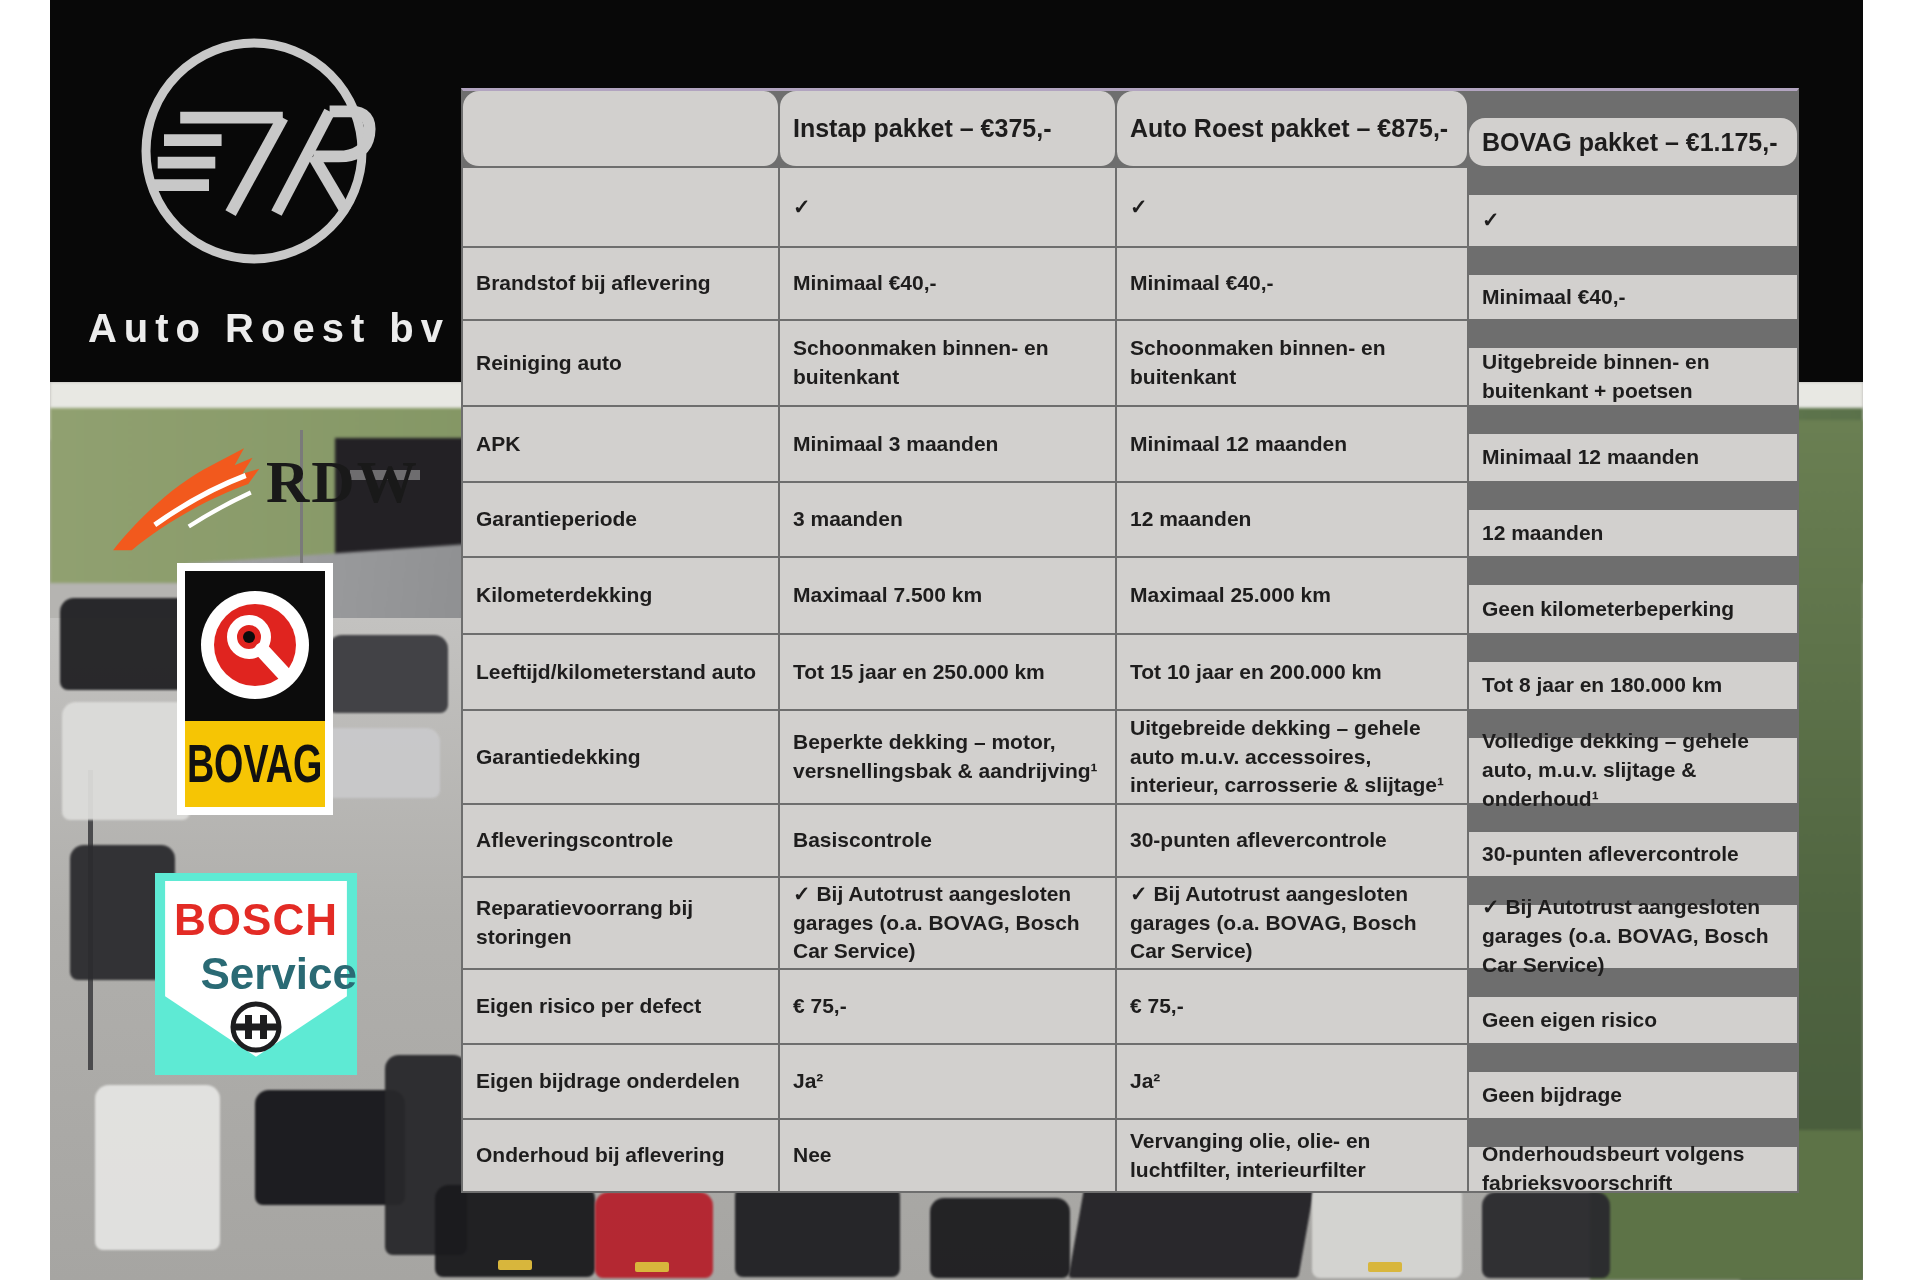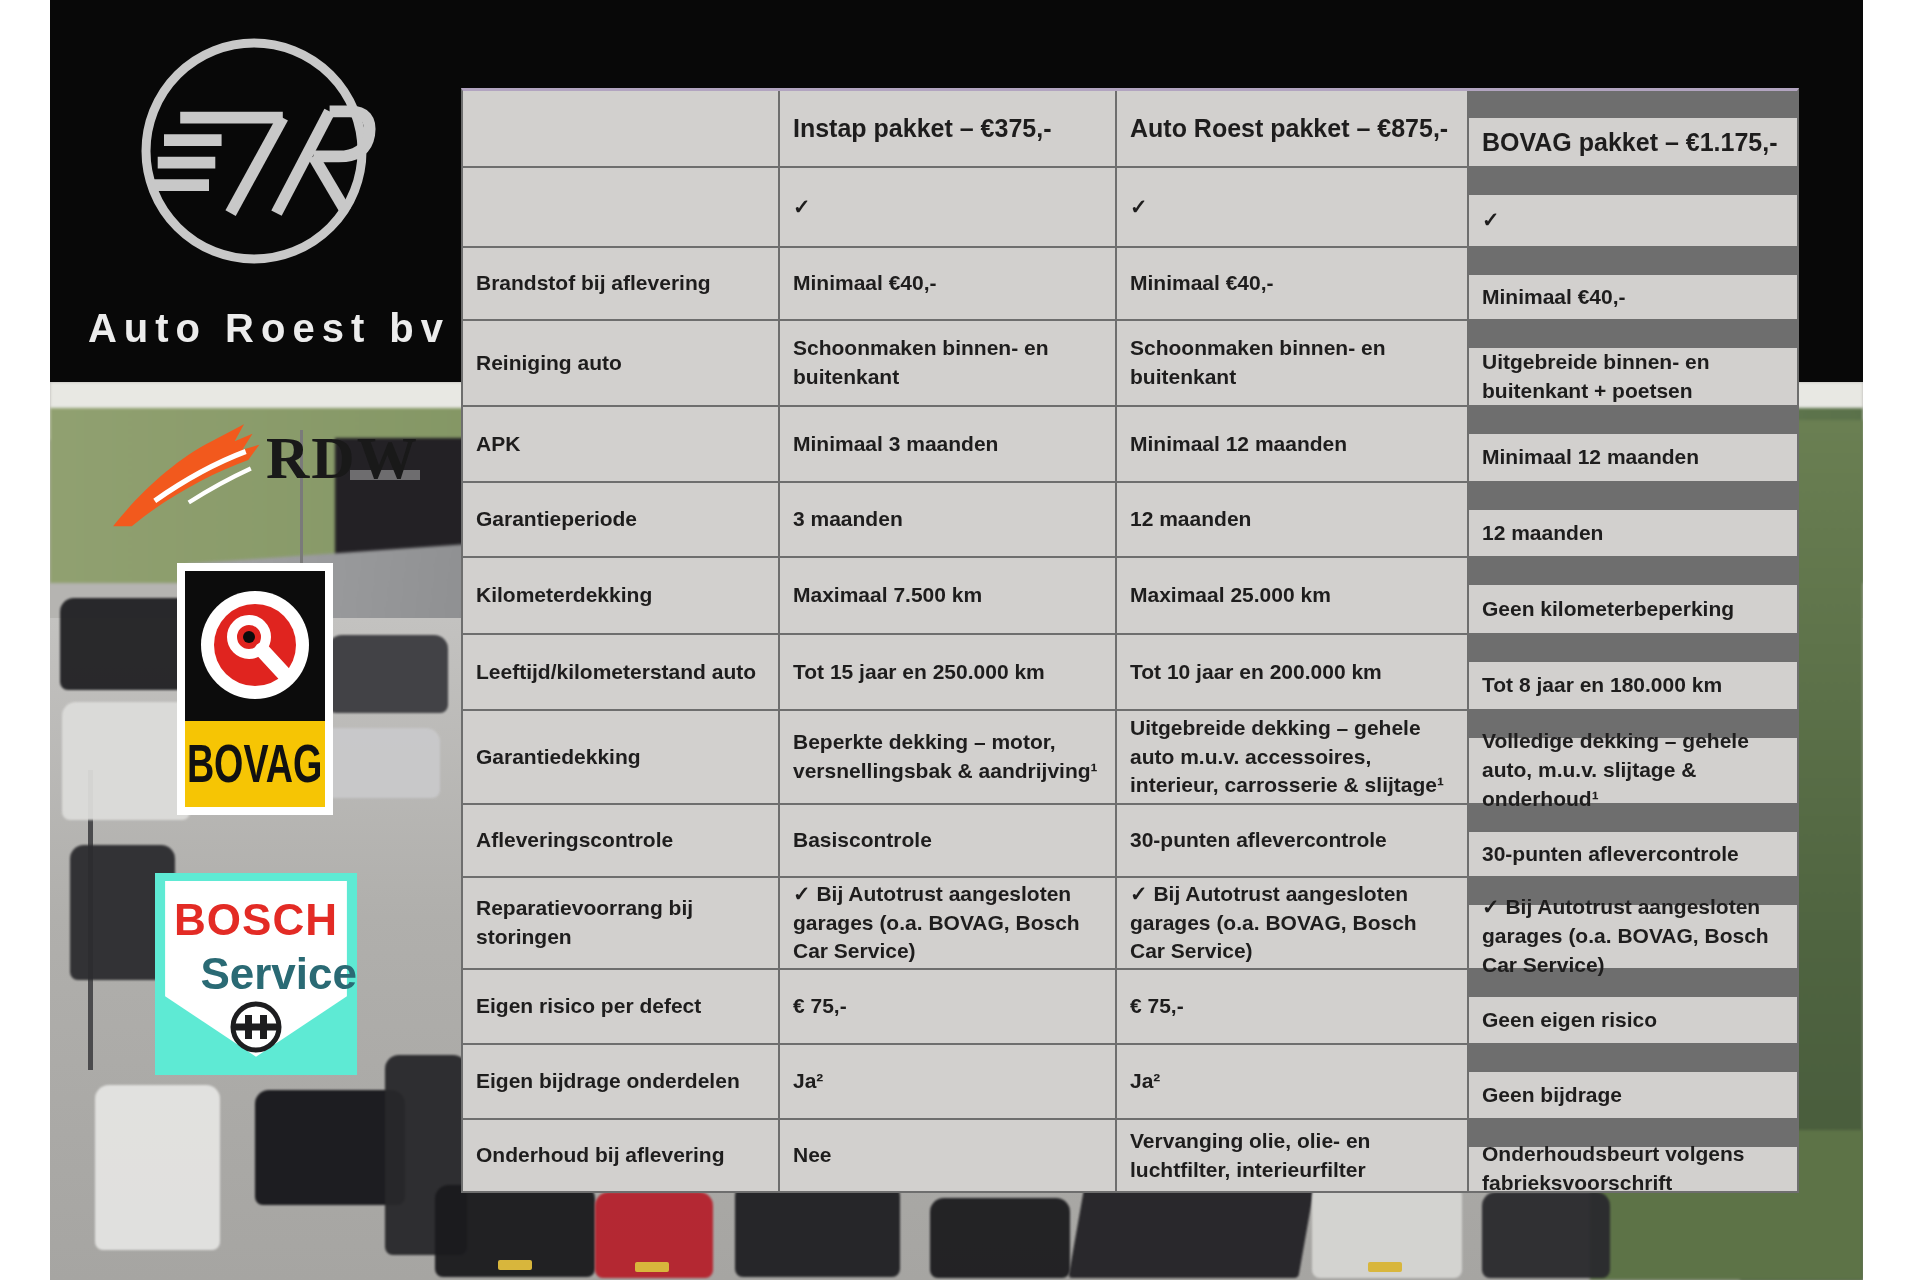--- a/index.html
+++ b/index.html
@@ -15,21 +15,21 @@
   
   .strip{position:absolute;top:0;height:1280px;background:#ffffff;z-index:3;}
   .band{position:absolute;left:50px;top:0;width:1813px;height:382px;background:#080808;z-index:2;}
 
   
   .ar-logo{position:absolute;left:128px;top:22px;width:252px;height:258px;z-index:4;}
   .ar-name{position:absolute;left:60px;top:306px;width:390px;text-align:right;z-index:4;
            color:#ececec;font-size:40px;font-weight:bold;letter-spacing:7px;white-space:nowrap;}
 
   
-  .rdw{position:absolute;left:108px;top:412px;width:300px;height:140px;z-index:4;}
+  .rdw{position:absolute;left:108px;top:436px;width:300px;height:140px;z-index:4;}
   .rdw-text{position:absolute;left:158px;top:12px;font-family:"Liberation Serif",serif;
             font-weight:bold;font-size:60px;color:#191919;letter-spacing:2px;}
 
   
   .bovag{position:absolute;left:177px;top:563px;width:156px;height:252px;background:#ffffff;
          z-index:4;padding:16px;box-sizing:border-box;}
   .bovag-inner{position:absolute;left:8px;top:8px;right:8px;bottom:8px;}
   .bovag-yellow{position:absolute;left:0;bottom:0;width:100%;height:86px;background:#f6c504;
                 display:flex;align-items:center;justify-content:center;}
   .bovag-word{font-size:46px;font-weight:bold;color:#111111;letter-spacing:0;transform:scale(.82,1.15);
@@ -44,21 +44,21 @@
   .bosch-word2{position:absolute;left:0;top:76px;width:100%;text-align:right;color:#2a6a74;
                font-size:44px;font-weight:bold;}
   .bosch-arm{position:absolute;left:71px;top:124px;}
 
   
   .pkg-table{position:absolute;left:461px;top:88px;z-index:4;display:grid;
              border:2px solid #6e6e6e;border-top:3px solid #b2a4c0;background:#6e6e6e;}
   .cell{background:#d2d0ce;border-right:2px solid #6e6e6e;border-bottom:2px solid #6e6e6e;
         display:flex;align-items:center;box-sizing:border-box;
         padding:6px 12px 6px 13px;font-weight:bold;font-size:21px;color:#1e1d1d;line-height:1.38;}
-  .cell.hdr{font-size:25px;}
+  .cell.hdr{font-size:25px;border-radius:16px;}
   .cell:nth-child(4n){border-right:none;margin-top:27px;}
   .cell:nth-last-child(-n+4){border-bottom:none;}
 </style>
 </head>
 <body>
 
 <div class="stage">
 
   <div class="photo">
     <div class="ph blur" style="left:0;top:382px;width:1813px;height:58px;background:#e8e8e3;"></div>

